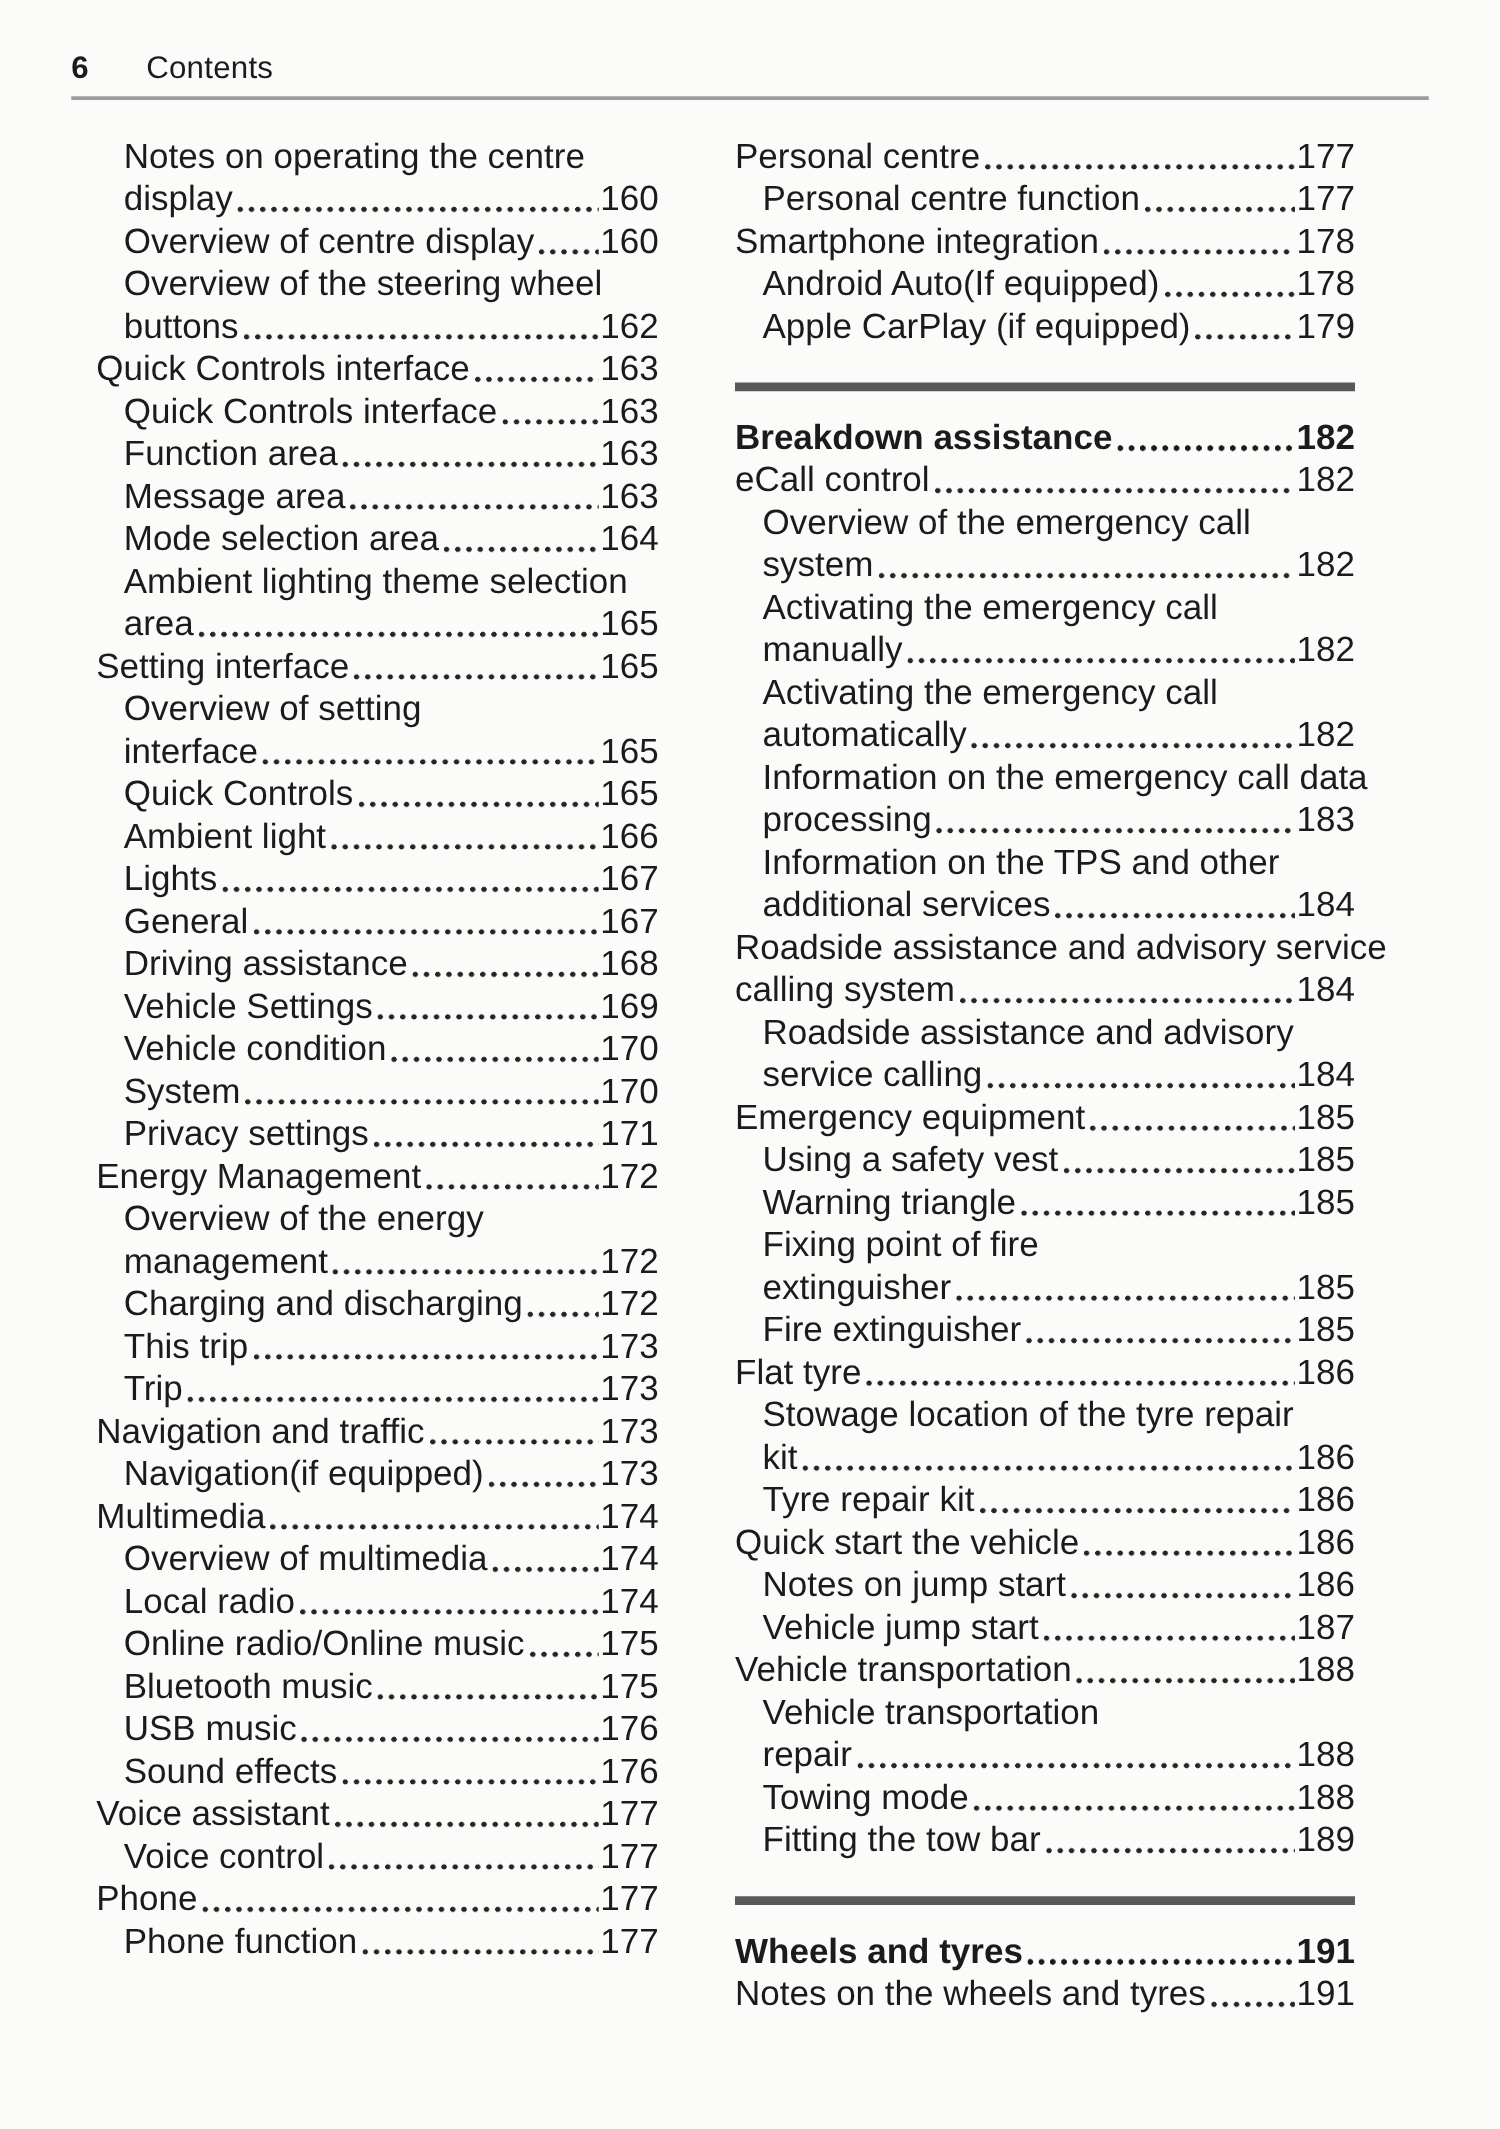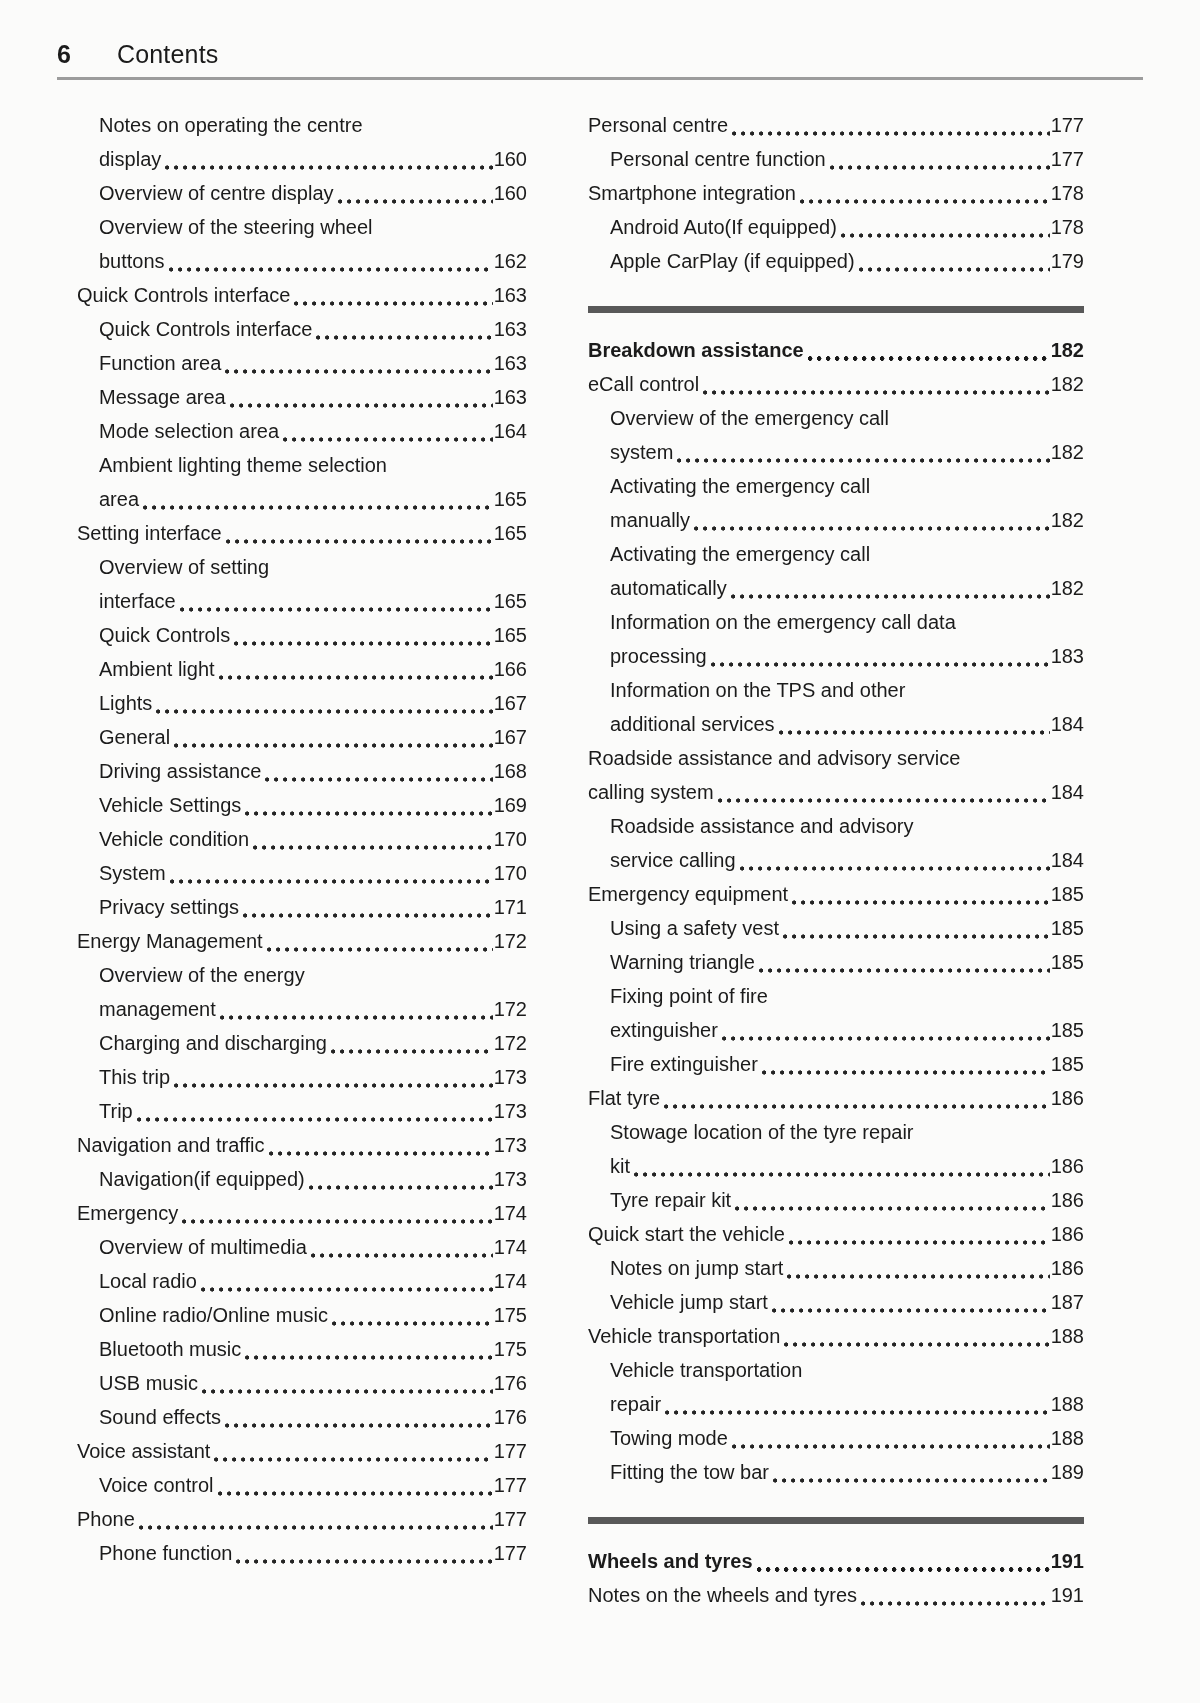--- a/index.html
+++ b/index.html
@@ -31,21 +31,21 @@
   .ptitle { font-weight: 400; letter-spacing: 0.2px; }
   .header-rule {
     margin: 9px 57px 0 57px;
     height: 3px;
     background: #9c9c9c;
   }
   
   .col {
     position: absolute;
     top: 108px;
-    font-size: 20px;
+    font-size: 28px;
     line-height: 34px;
   }
   .col-left  { left: 77px;  width: 450px; }
   .col-right { left: 588px; width: 496px; }
 
   .entry { }
   .entry.sub { margin-left: 22px; }
   .entry.bold { font-weight: 700; text-align: center; }
 
   .line { display: flex; }
@@ -285,21 +285,21 @@
         </div>
         <div class="entry sub">
           <div class="line">
             <span class="txt">Navigation(if equipped)</span>
             <span class="leader"></span>
             <span class="pg">173</span>
           </div>
         </div>
         <div class="entry">
           <div class="line">
-            <span class="txt">Emergency</span>
+            <span class="txt">Multimedia</span>
             <span class="leader"></span>
             <span class="pg">174</span>
           </div>
         </div>
         <div class="entry sub">
           <div class="line">
             <span class="txt">Overview of multimedia</span>
             <span class="leader"></span>
             <span class="pg">174</span>
           </div>

